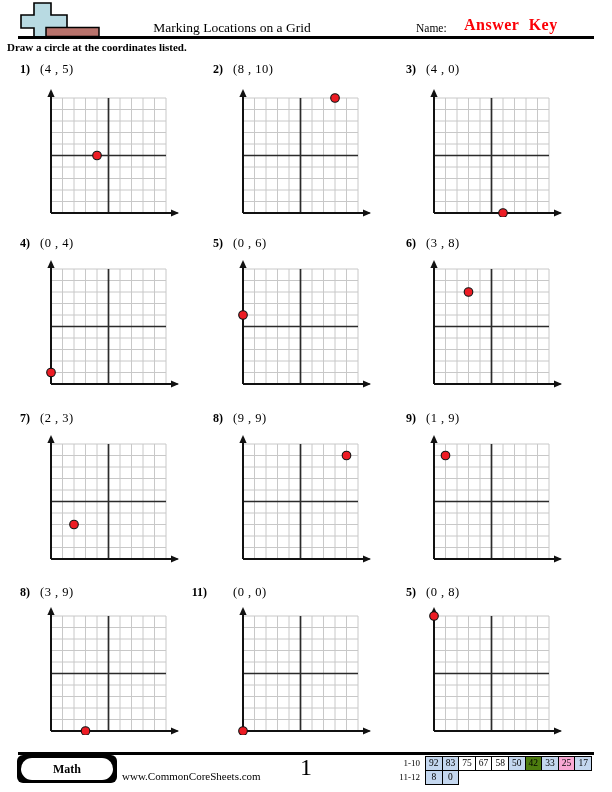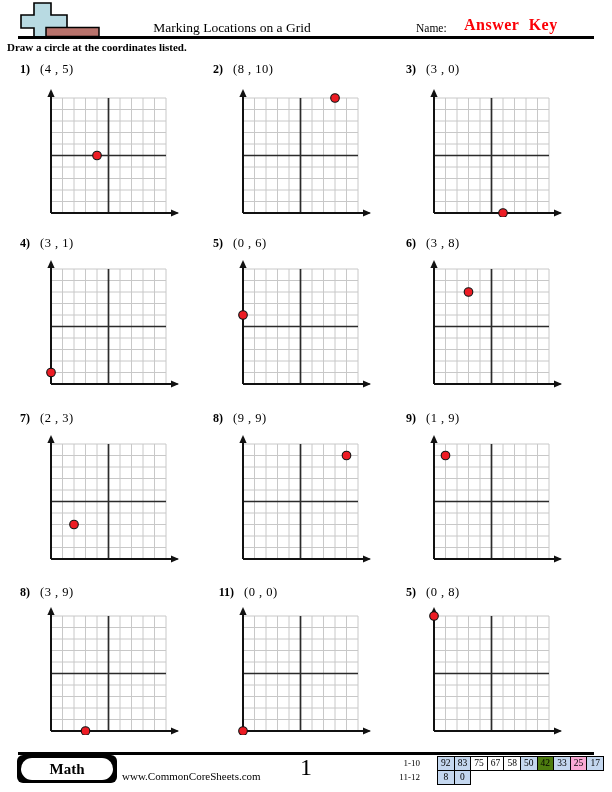--- a/index.html
+++ b/index.html
@@ -13,25 +13,25 @@
   .name-label{font-size:11.5px;}
   .answer-key{font-size:16px;font-weight:bold;word-spacing:5px;letter-spacing:.5px;}
   .rule{background:#000;height:2.5px;}
   .instruction{font-size:11px;font-weight:bold;}
   .p-head{display:flex;align-items:baseline;white-space:nowrap;}
   .p-num{display:inline-block;width:22px;text-align:right;font-weight:bold;font-size:12px;}
   .p-coords{margin-left:10px;font-size:12.5px;letter-spacing:.5px;}
   .footer-line{background:#000;height:3px;}
   .badge{background:#000;border-radius:6px;}
   .badge-pill{position:absolute;left:4px;right:4px;top:3px;bottom:3px;background:#fff;border-radius:12px;
-    display:flex;align-items:center;justify-content:center;font-weight:bold;font-size:15px;}
+    display:flex;align-items:center;justify-content:center;font-weight:bold;font-size:12px;}
   .website{font-size:11px;white-space:nowrap;}
   .page-num{font-size:24px;text-align:center;width:52px;}
   .score-table{font-size:9.5px;}
-  .score-row{display:flex;height:15px;align-items:stretch;gap:12px;}
+  .score-row{display:flex;height:15px;align-items:stretch;}
   .score-row + .score-row{margin-top:-1px;}
   .score-label{width:42px;padding-right:5px;text-align:right;font-size:9px;line-height:15px;}
   .score-cells{display:flex;}
   .score-cell{width:15.6px;height:13px;border:1px solid #000;margin-left:-1px;text-align:center;
     line-height:13px;background:#fff;}
   .score-cell:first-child{margin-left:0;}
 </style>
 </head>
 <body>
 
@@ -72,34 +72,34 @@
         <path d="M5 9V124M5 9H120M16.5 9V124M5 20.5H120M28 9V124M5 32H120M39.5 9V124M5 43.5H120M51 9V124M5 55H120M62.5 9V124M5 66.5H120M74 9V124M5 78H120M85.5 9V124M5 89.5H120M97 9V124M5 101H120M108.5 9V124M5 112.5H120M120 9V124M5 124H120" stroke="#c8c8c8" stroke-width="1" fill="none"></path>
         <path d="M62.5 9V124M5 66.5H120" stroke="#2b2b2b" stroke-width="1.7" fill="none"></path>
         <path d="M5 124V5" stroke="#111111" stroke-width="2"></path>
         <polygon points="5,0 1.4,8 8.6,8" fill="#111111"></polygon>
         <path d="M5 124H131.5" stroke="#111111" stroke-width="2"></path>
         <polygon points="133,124 125,120.4 125,127.6" fill="#111111"></polygon>
         <circle cx="97" cy="9" r="4.3" fill="#ed1c24" stroke="#111" stroke-width="1.1"></circle>
       </svg>
     <div class="abs p-head" style="left: 394px; top: 62px;">
       <span class="p-num">3)</span>
-      <span class="p-coords">(3 , 0)</span>
+      <span class="p-coords">(4 , 0)</span>
     </div>
   <svg width="134" height="128" style="position: absolute; left: 429px; top: 89px;">
         <path d="M5 9V124M5 9H120M16.5 9V124M5 20.5H120M28 9V124M5 32H120M39.5 9V124M5 43.5H120M51 9V124M5 55H120M62.5 9V124M5 66.5H120M74 9V124M5 78H120M85.5 9V124M5 89.5H120M97 9V124M5 101H120M108.5 9V124M5 112.5H120M120 9V124M5 124H120" stroke="#c8c8c8" stroke-width="1" fill="none"></path>
         <path d="M62.5 9V124M5 66.5H120" stroke="#2b2b2b" stroke-width="1.7" fill="none"></path>
         <path d="M5 124V5" stroke="#111111" stroke-width="2"></path>
         <polygon points="5,0 1.4,8 8.6,8" fill="#111111"></polygon>
         <path d="M5 124H131.5" stroke="#111111" stroke-width="2"></path>
         <polygon points="133,124 125,120.4 125,127.6" fill="#111111"></polygon>
         <circle cx="74" cy="124" r="4.3" fill="#ed1c24" stroke="#111" stroke-width="1.1"></circle>
       </svg>
     <div class="abs p-head" style="left: 8px; top: 236px;">
       <span class="p-num">4)</span>
-      <span class="p-coords">(3 , 1)</span>
+      <span class="p-coords">(0 , 4)</span>
     </div>
   <svg width="134" height="128" style="position: absolute; left: 46px; top: 260px;">
         <path d="M5 9V124M5 9H120M16.5 9V124M5 20.5H120M28 9V124M5 32H120M39.5 9V124M5 43.5H120M51 9V124M5 55H120M62.5 9V124M5 66.5H120M74 9V124M5 78H120M85.5 9V124M5 89.5H120M97 9V124M5 101H120M108.5 9V124M5 112.5H120M120 9V124M5 124H120" stroke="#c8c8c8" stroke-width="1" fill="none"></path>
         <path d="M62.5 9V124M5 66.5H120" stroke="#2b2b2b" stroke-width="1.7" fill="none"></path>
         <path d="M5 124V5" stroke="#111111" stroke-width="2"></path>
         <polygon points="5,0 1.4,8 8.6,8" fill="#111111"></polygon>
         <path d="M5 124H131.5" stroke="#111111" stroke-width="2"></path>
         <polygon points="133,124 125,120.4 125,127.6" fill="#111111"></polygon>
         <circle cx="5" cy="112.5" r="4.3" fill="#ed1c24" stroke="#111" stroke-width="1.1"></circle>
       </svg>
@@ -174,21 +174,21 @@
     </div>
   <svg width="134" height="128" style="position: absolute; left: 46px; top: 607px;">
         <path d="M5 9V124M5 9H120M16.5 9V124M5 20.5H120M28 9V124M5 32H120M39.5 9V124M5 43.5H120M51 9V124M5 55H120M62.5 9V124M5 66.5H120M74 9V124M5 78H120M85.5 9V124M5 89.5H120M97 9V124M5 101H120M108.5 9V124M5 112.5H120M120 9V124M5 124H120" stroke="#c8c8c8" stroke-width="1" fill="none"></path>
         <path d="M62.5 9V124M5 66.5H120" stroke="#2b2b2b" stroke-width="1.7" fill="none"></path>
         <path d="M5 124V5" stroke="#111111" stroke-width="2"></path>
         <polygon points="5,0 1.4,8 8.6,8" fill="#111111"></polygon>
         <path d="M5 124H131.5" stroke="#111111" stroke-width="2"></path>
         <polygon points="133,124 125,120.4 125,127.6" fill="#111111"></polygon>
         <circle cx="39.5" cy="124" r="4.3" fill="#ed1c24" stroke="#111" stroke-width="1.1"></circle>
       </svg>
-    <div class="abs p-head" style="left: 212px; top: 585px;">
+    <div class="abs p-head" style="left: 185px; top: 585px; gap: 16px;">
       <span class="p-num">11)</span>
       <span class="p-coords">(0 , 0)</span>
     </div>
   <svg width="134" height="128" style="position: absolute; left: 238px; top: 607px;">
         <path d="M5 9V124M5 9H120M16.5 9V124M5 20.5H120M28 9V124M5 32H120M39.5 9V124M5 43.5H120M51 9V124M5 55H120M62.5 9V124M5 66.5H120M74 9V124M5 78H120M85.5 9V124M5 89.5H120M97 9V124M5 101H120M108.5 9V124M5 112.5H120M120 9V124M5 124H120" stroke="#c8c8c8" stroke-width="1" fill="none"></path>
         <path d="M62.5 9V124M5 66.5H120" stroke="#2b2b2b" stroke-width="1.7" fill="none"></path>
         <path d="M5 124V5" stroke="#111111" stroke-width="2"></path>
         <polygon points="5,0 1.4,8 8.6,8" fill="#111111"></polygon>
         <path d="M5 124H131.5" stroke="#111111" stroke-width="2"></path>
         <polygon points="133,124 125,120.4 125,127.6" fill="#111111"></polygon>

